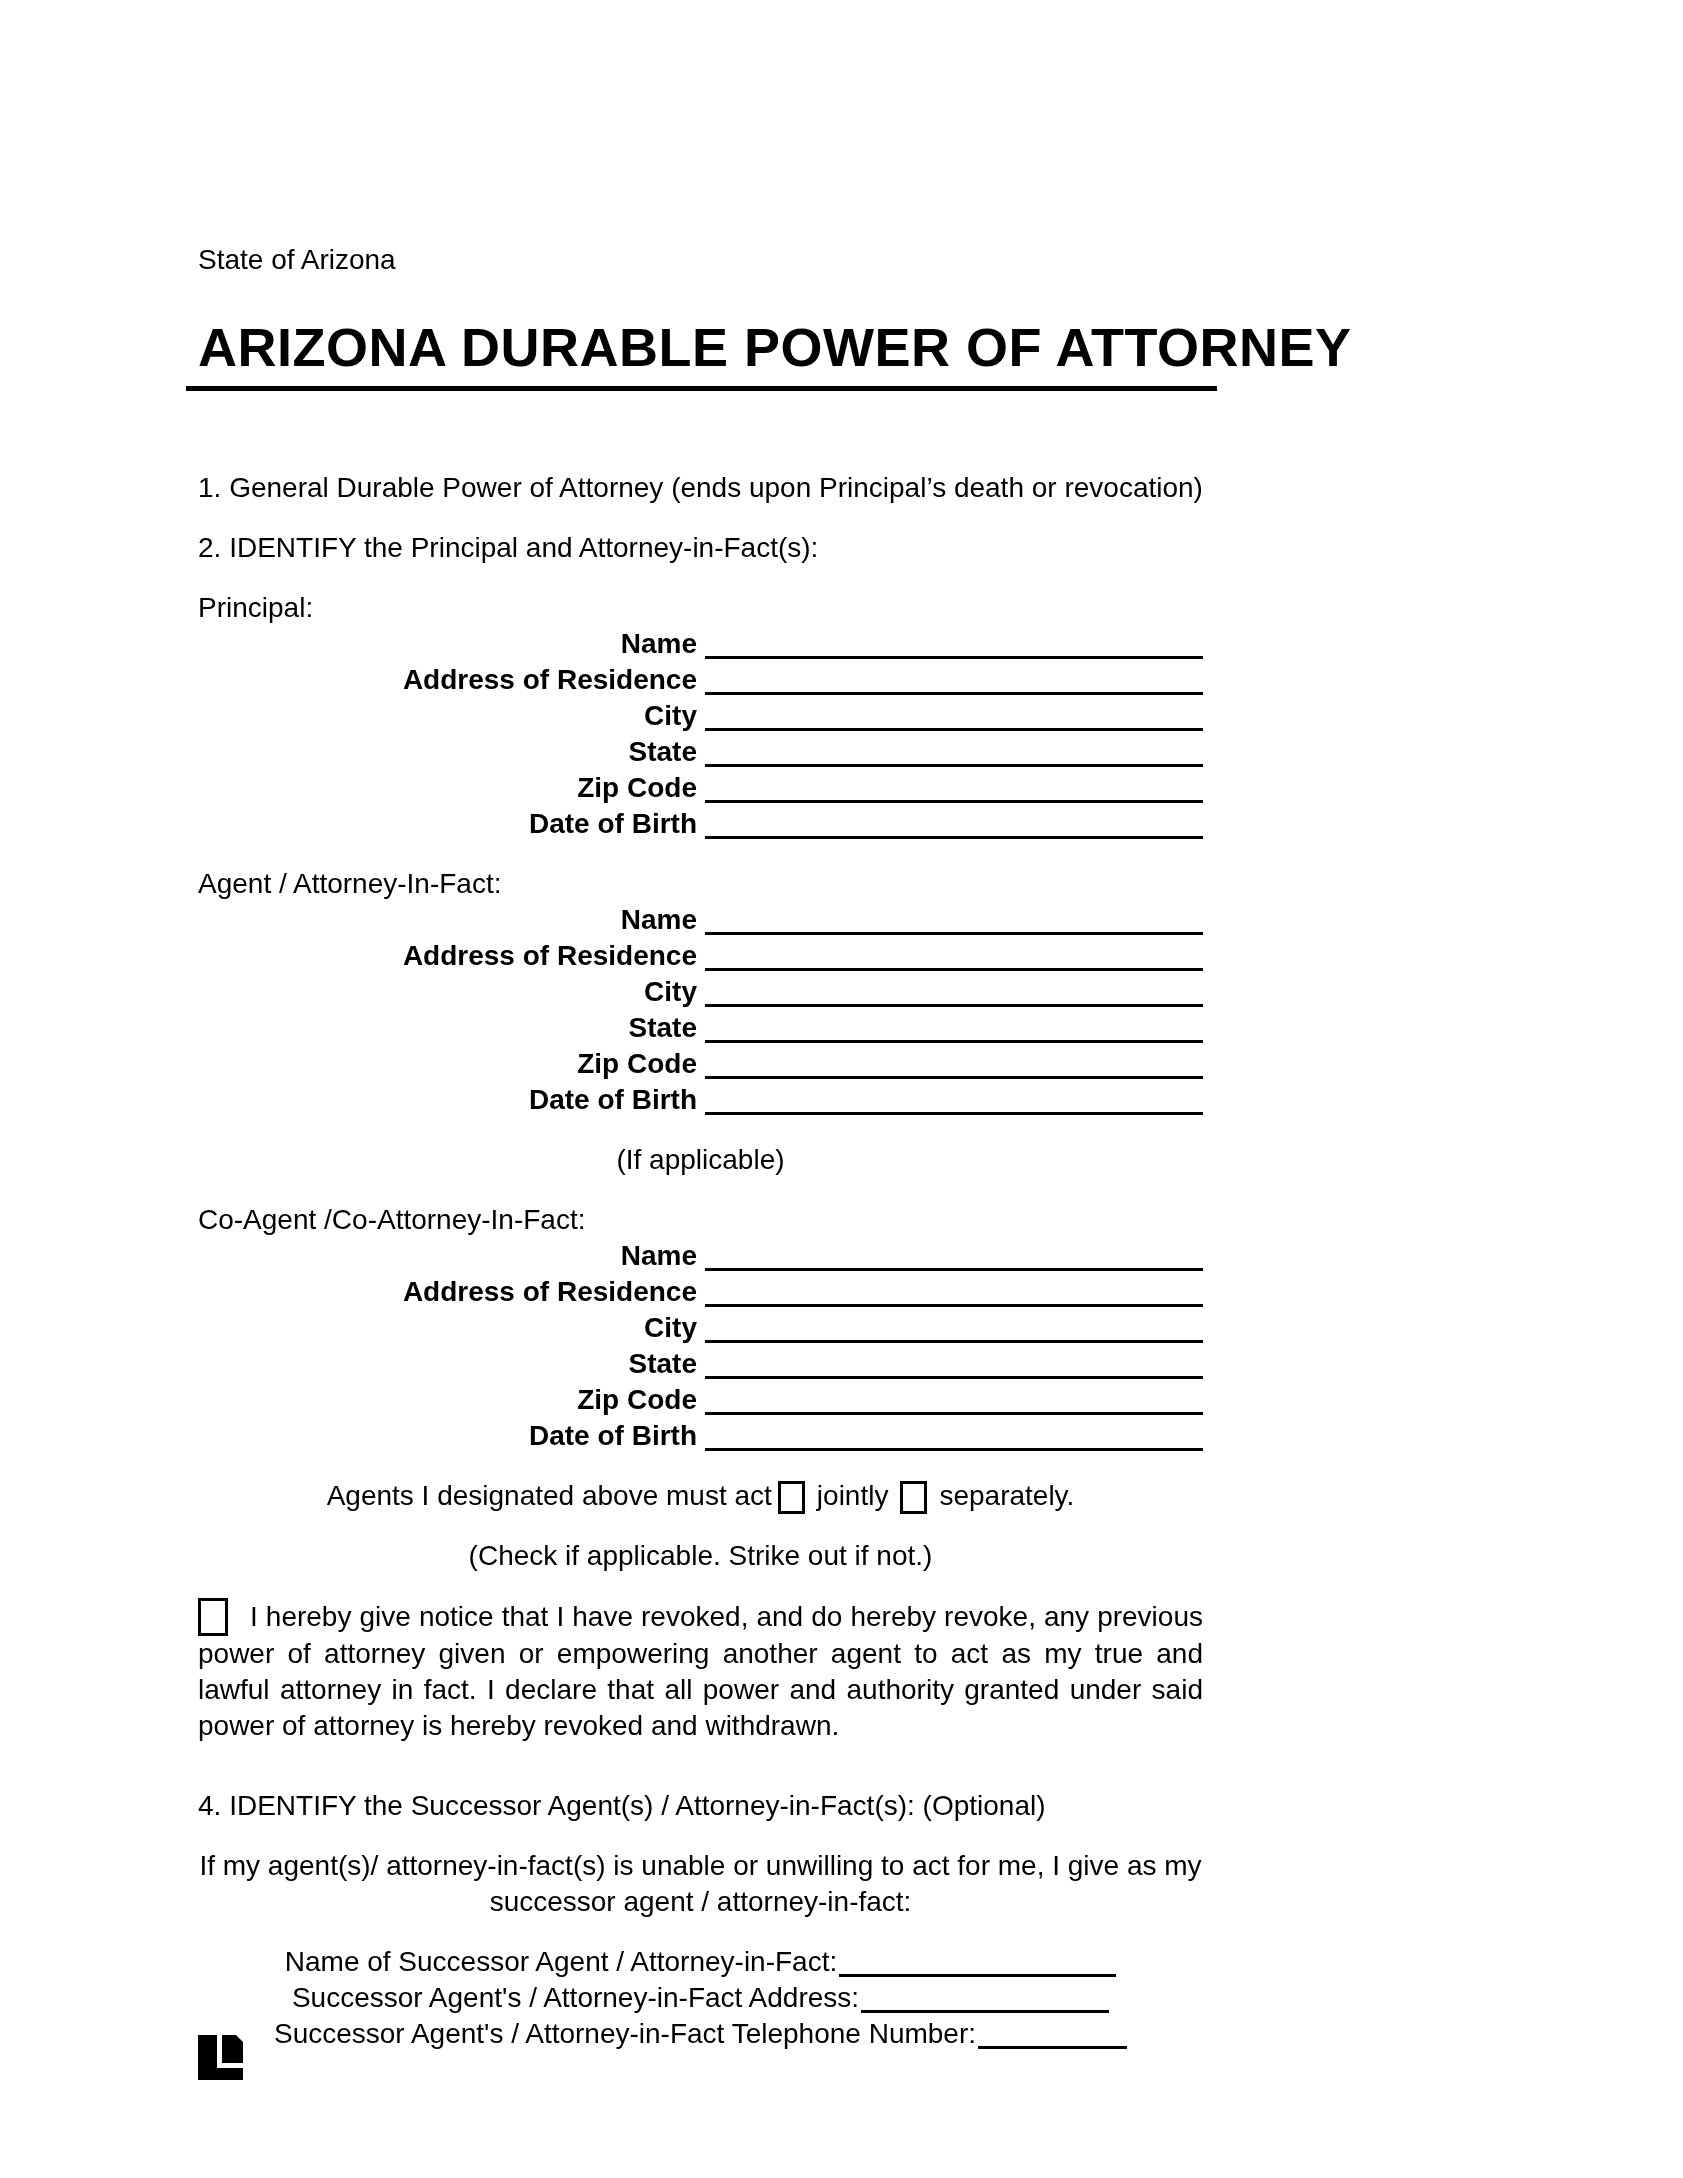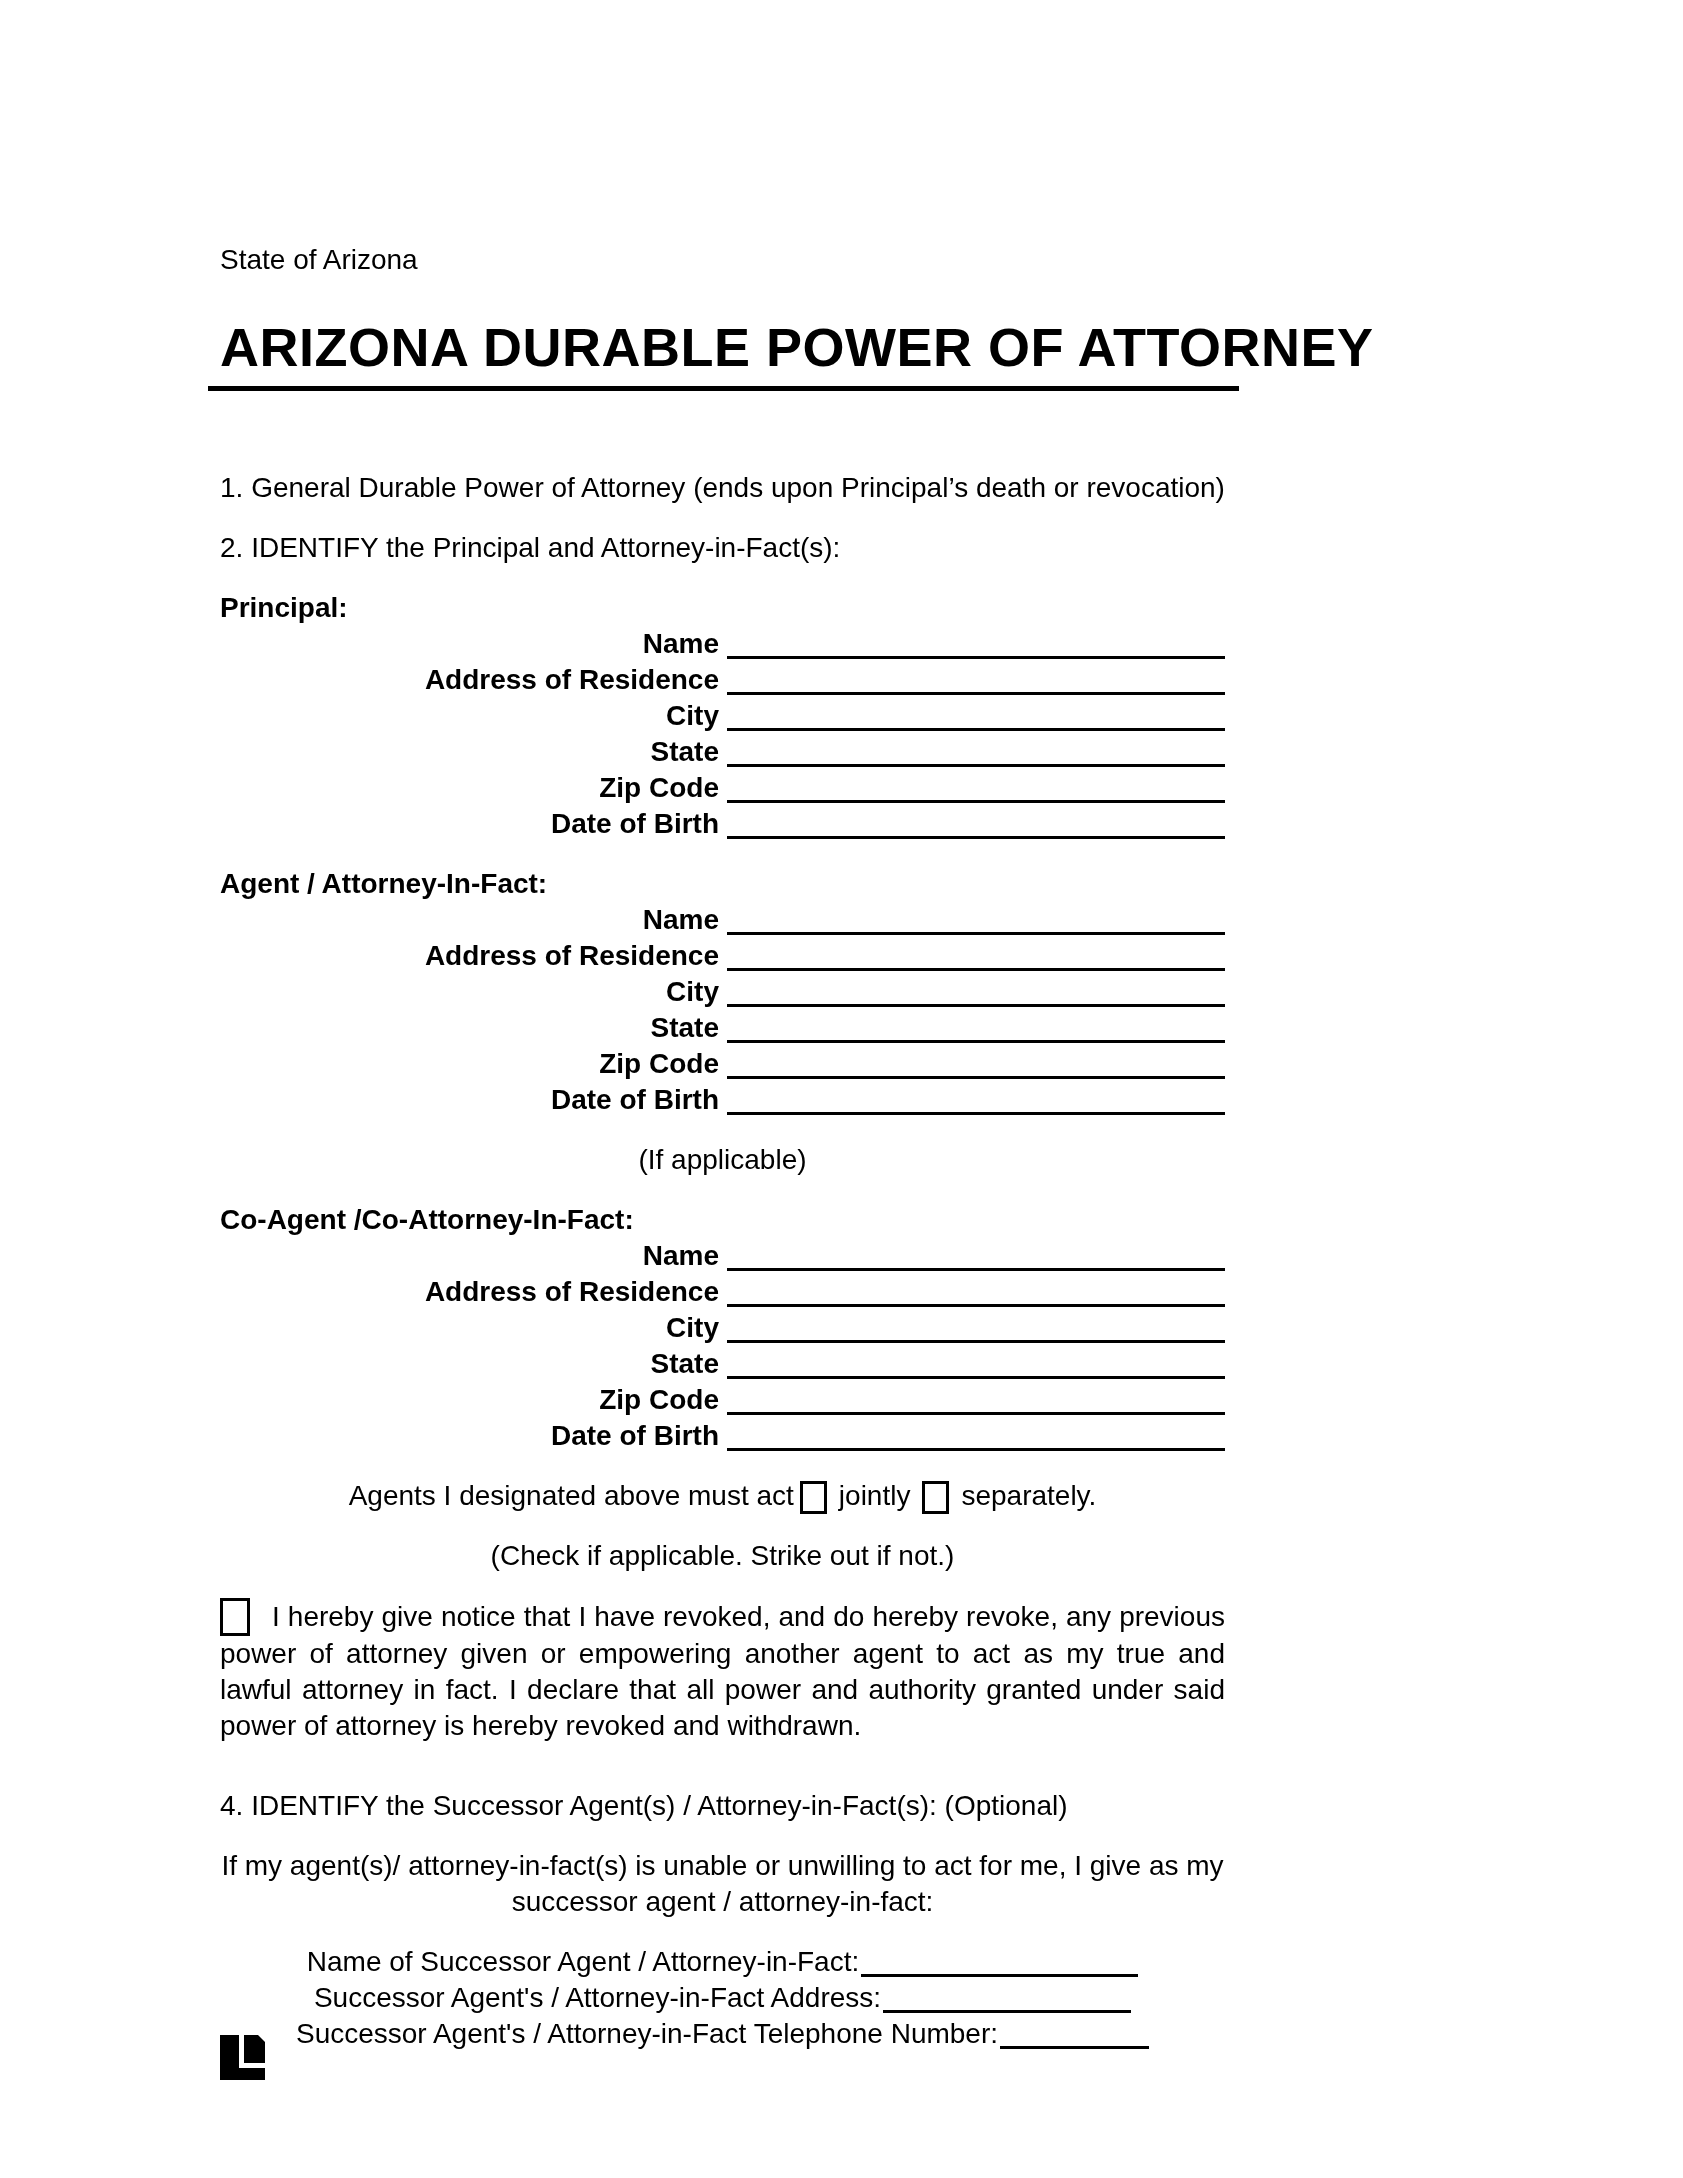--- a/index.html
+++ b/index.html
@@ -8,42 +8,41 @@
     width: 1401px;
     height: 2178px;
     background: #ffffff;
     color: #000000;
     font-family: "Liberation Sans", "DejaVu Sans", sans-serif;
     font-size: 28px;
     line-height: 36px;
     box-sizing: border-box;
     padding: 242px 198px 13px 198px;
     overflow: hidden;
-    margin-left: 22px;
   }
   .state-note { margin: 0; }
   .doc-title {
     margin: 38px 0 0 0;
     font-size: 54px;
     line-height: 62px;
     font-weight: bold;
     letter-spacing: 0.5px;
     white-space: nowrap;
   }
   .title-rule {
     height: 5px;
     background: #000000;
     margin: 8px -14px 0 -12px;
   }
   .sec-heading { font-weight: normal; margin: 24px 0 0 0; }
   .sec-heading.first { margin-top: 79px; }
   .sec-heading.sec3 { margin-top: 44px; }
   .para { margin: 24px 0 0 0; text-align: center; }
   .party-block { margin: 24px 0 0 0; }
-  .party-heading { font-weight: bold; margin: 0; }
+  .party-heading { font-weight: normal; margin: 0; }
   .field-row { margin: 0 0 0 99px; text-align: right; }
   .field-label { font-weight: bold; }
   .blank {
     display: inline-block;
     height: 8px;
     border-bottom: 3px solid #000000;
     vertical-align: -6px;
     margin-left: 8px;
   }
   .blank.w503 { width: 498px; }

